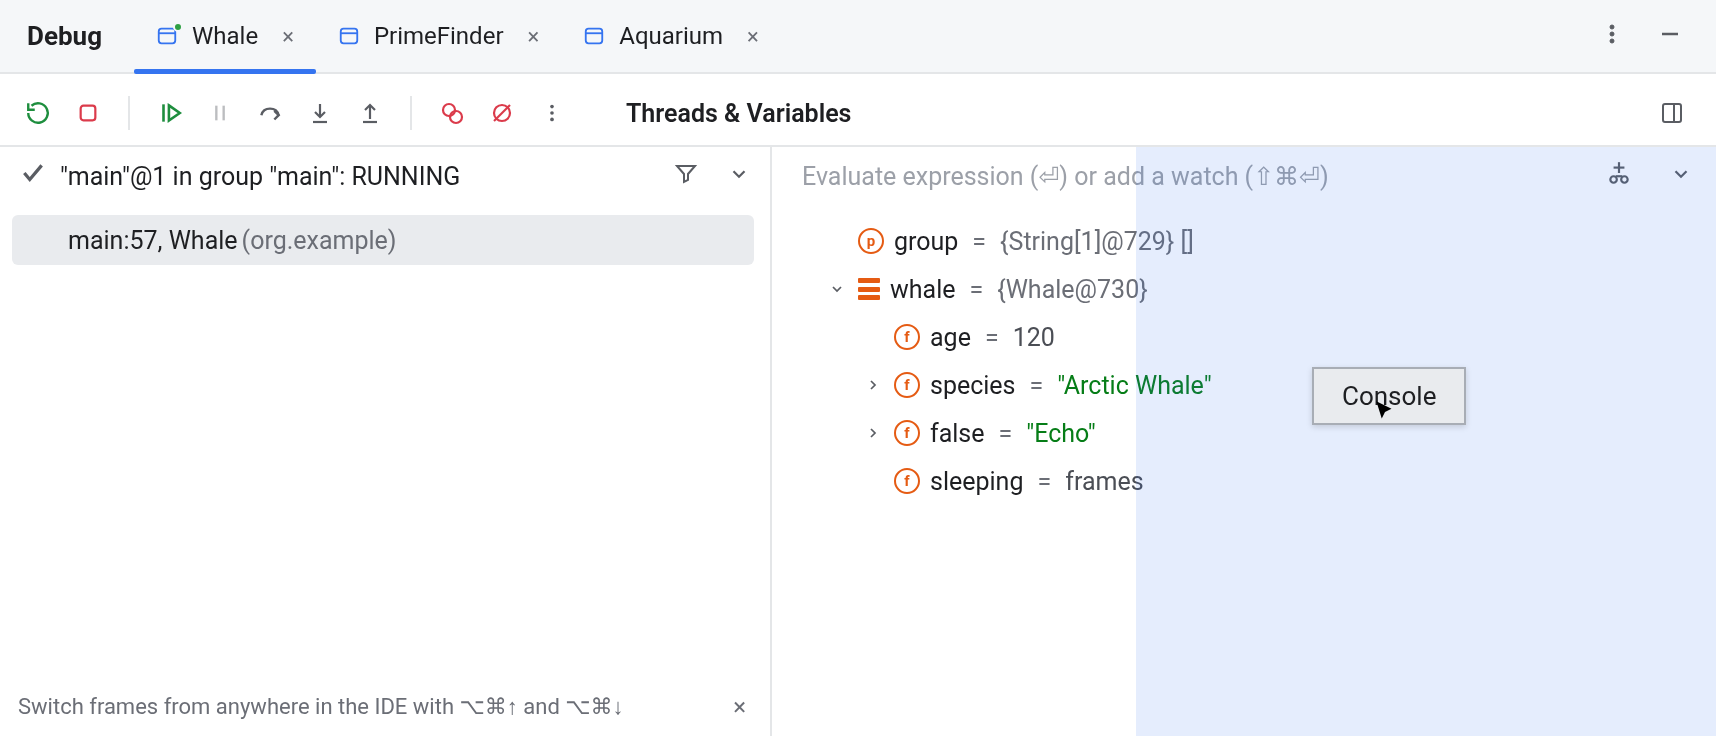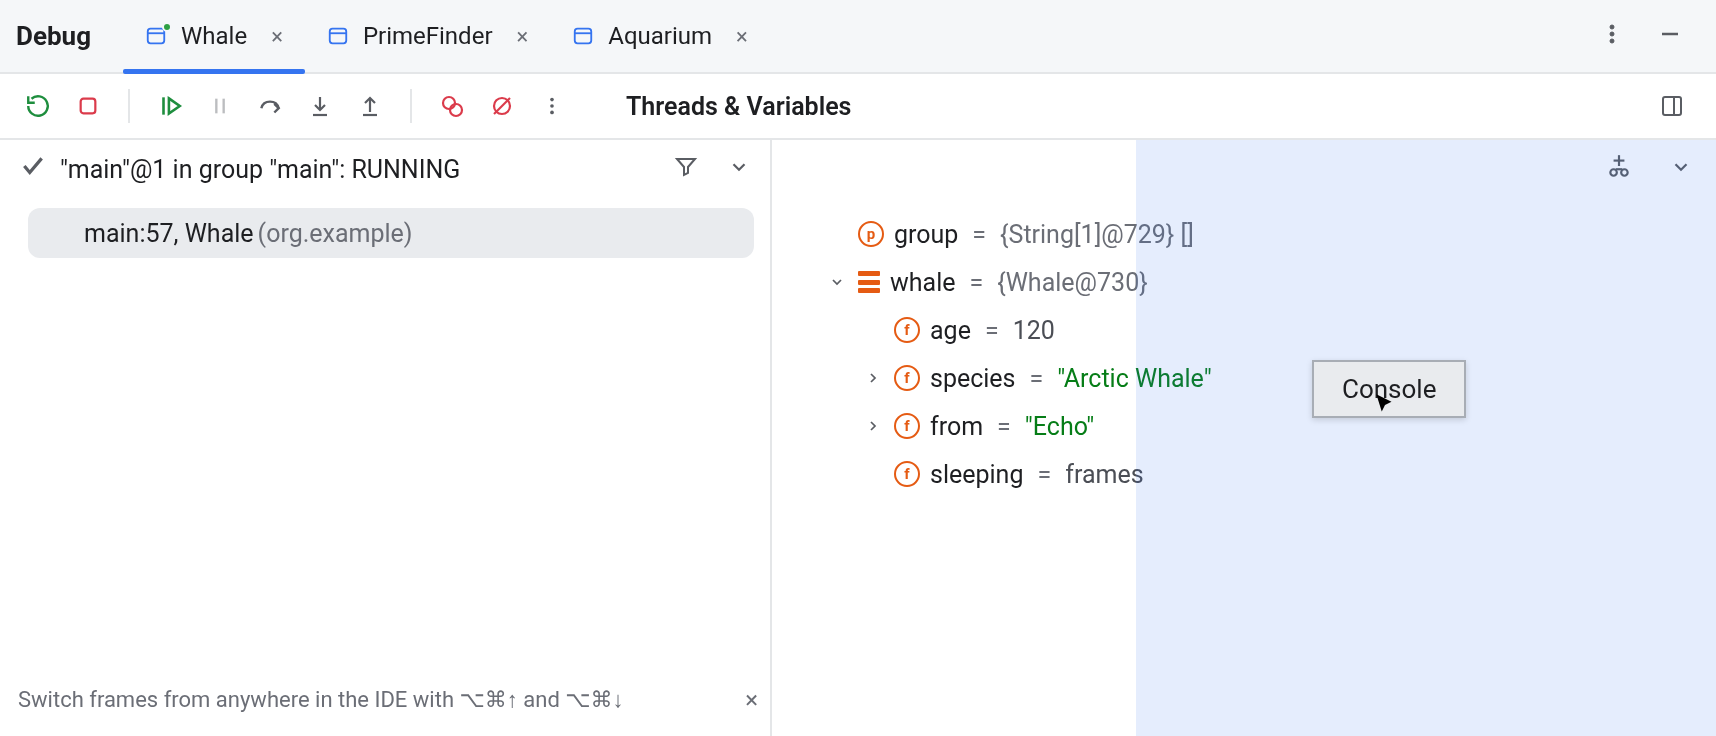--- a/index.html
+++ b/index.html
@@ -11,59 +11,59 @@
     --muted: #6b6e76;
     --accent-blue: #3574f0;
     --green: #1e8e3e;
     --orange: #e55b13;
     --stripe: #d6e2f2;
     --hover: #e9ebee;
   }
 
   
   .tabbar { display:flex; align-items:stretch; height:74px; background:var(--tab-bg); border-bottom:2px solid var(--border); }
-  .tabbar .debug-label { font-size:26px; font-weight:700; color:var(--text); padding:0 32px 0 16px; display:flex; align-items:center; }
+  .tabbar .debug-label { font-size:26px; font-weight:700; color:var(--text); padding:0 32px 0 27px; display:flex; align-items:center; }
   .tab { display:flex; align-items:center; gap:14px; padding:0 22px; font-size:24px; color:var(--text); position:relative; cursor:pointer; }
   .tab.active::after { content:""; position:absolute; left:0; right:0; bottom:-2px; height:5px; background:var(--accent-blue); border-radius:2px; }
   .tab .file-icon { width:22px; height:22px; position:relative; }
   .file-icon svg { width:22px; height:22px; }
   .badge-green { position:absolute; top:-3px; right:-5px; width:10px; height:10px; border-radius:50%; background:#2ea043; border:2px solid var(--tab-bg); }
   .tab .close { font-size:22px; color:var(--muted); padding-left:10px; }
   .tabbar .flex { flex:1; }
   .tabbar-icons { display:flex; align-items:center; gap:34px; padding-right:34px; }
   .tabbar-icons svg { width:24px; height:24px; stroke:#5a5d63; }
 
   
-  .toolbar { display:flex; align-items:center; height:66px; border-bottom:2px solid var(--border); padding:0 18px; gap:10px; }
+  .toolbar { display:flex; align-items:center; height:66px; border-bottom:2px solid var(--border); padding:0 18px; gap:10px;margin-top:7px; }
   .tool-btn { width:40px; height:40px; display:flex; align-items:center; justify-content:center; border-radius:6px; cursor:pointer; }
   .tool-sep { width:2px; height:34px; background:var(--border); margin:0 10px; }
   .toolbar-title { font-size:25px; font-weight:600; color:var(--text); margin-left:44px; }
   .toolbar .flex { flex:1; }
   .layout-btn { margin-right:6px; }
 
   
   .body { display:flex; height:calc(736px - 74px - 66px); }
   .left { width:772px; border-right:2px solid var(--border); display:flex; flex-direction:column; position:relative; }
   .right { flex:1; position:relative; }
   .blue-overlay { position:absolute; top:0; right:0; bottom:0; width:580px; background:rgba(53,116,240,.13); pointer-events:none; z-index:5; }
 
   
   .thread-hdr { display:flex; align-items:center; height:58px; padding:0 20px; gap:14px; font-size:25px; }
   .thread-hdr .check { color:#e55b13; }
   .thread-hdr .txt { color:var(--text); }
   .thread-hdr .spacer { flex:1; }
   .thread-hdr svg { stroke:#5a5d63; }
 
   
-  .frame-row { margin:10px 16px 0 28px; height:50px; background:var(--hover); border-radius:12px; display:flex; align-items:center; padding:0 10px 0 56px; font-size:25px; cursor:pointer; }
+  .frame-row { margin:10px 16px 0 12px; height:50px; background:var(--hover); border-radius:6px; display:flex; align-items:center; padding:0 10px 0 56px; font-size:25px; cursor:pointer; }
   .frame-row .loc { color:var(--text); }
   .frame-row .pkg { color:var(--muted); margin-left:4px; }
 
   
-  .hint { position:absolute; left:18px; right:6px; bottom:16px; font-size:22px; color:var(--muted); display:flex; align-items:center;text-align:center; }
+  .hint { position:absolute; left:18px; right:18px; bottom:16px; font-size:22px; color:var(--muted); display:flex; align-items:center;text-align:center; }
   .hint .close { margin-left:auto; font-size:24px; padding:6px; cursor:pointer; }
 
   
   .eval-row { display:flex; align-items:center; height:58px; padding:0 24px 0 30px; gap:20px; font-size:25px; }
   .eval-row .ph { color:#9ca0a8; font-family:inherit; }
   .eval-row .spacer { flex:1; }
 
   
   .vars { padding:12px 0 0 20px; font-size:25px; }
   .vrow { display:flex; align-items:center; height:48px; gap:10px; padding-left:0; cursor:pointer; }
@@ -250,20 +250,21 @@
     <div class="hint">
       <span>Switch frames from anywhere in the IDE with ⌥⌘↑ and ⌥⌘↓</span>
       <span class="close">×</span>
     </div>
   </div>
 
   <div class="right">
     <div class="blue-overlay"></div>
 
     <div class="eval-row">
+      <span class="ph">Evaluate expression (⏎) or add a watch (⇧⌘⏎)</span>
       <span class="spacer"></span>
       <span>
         <svg width="26" height="26" viewBox="0 0 24 24" fill="none" stroke="#5a5d63" stroke-width="2">
             <line x1="12" y1="2" x2="12" y2="12"></line>
             <line x1="7" y1="7" x2="17" y2="7"></line>
             <circle cx="7" cy="18" r="3"></circle>
             <circle cx="17" cy="18" r="3"></circle>
             <line x1="9" y1="15" x2="15" y2="15"></line>
           </svg>
       </span>
@@ -323,21 +324,21 @@
           <span class="eq"> = </span>
           <span class="vval str">"Arctic Whale"</span>
         </div>
         <div class="vrow indent-2">
           <span class="arrow">
             <svg width="16" height="16" viewBox="0 0 24 24" fill="none" stroke="#5a5d63" stroke-width="2.6">
               <path d="m9 6 6 6-6 6"></path>
             </svg>
           </span>
           <span class="kind f">f</span>
-          <span class="vname">from</span>
+          <span class="vname">false</span>
           <span class="eq"> = </span>
           <span class="vval str">"Echo"</span>
         </div>
         <div class="vrow indent-2">
           <span class="arrow blank">
             <svg width="16" height="16" viewBox="0 0 24 24" fill="none" stroke="#5a5d63" stroke-width="2.6">
               <path d="m9 6 6 6-6 6"></path>
             </svg>
           </span>
           <span class="kind f">f</span>

